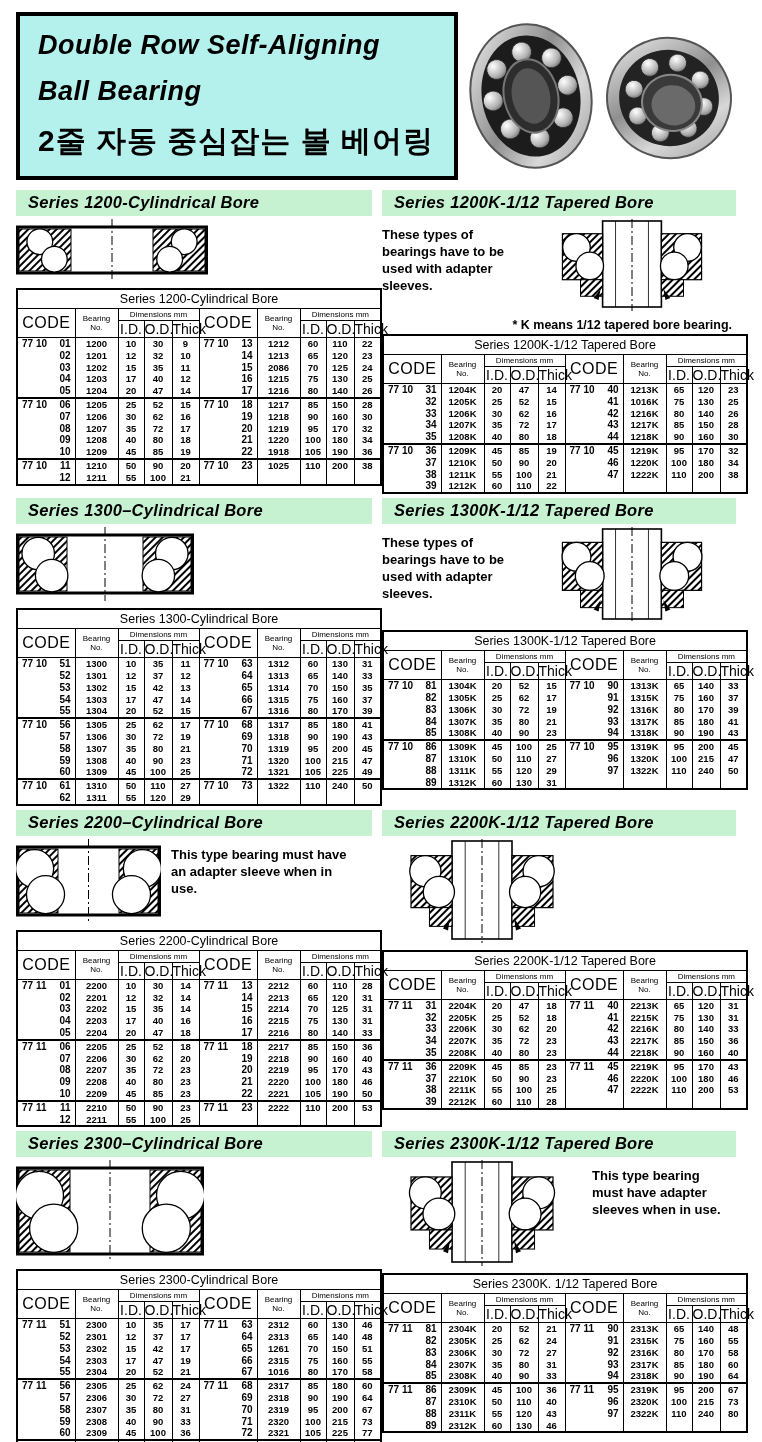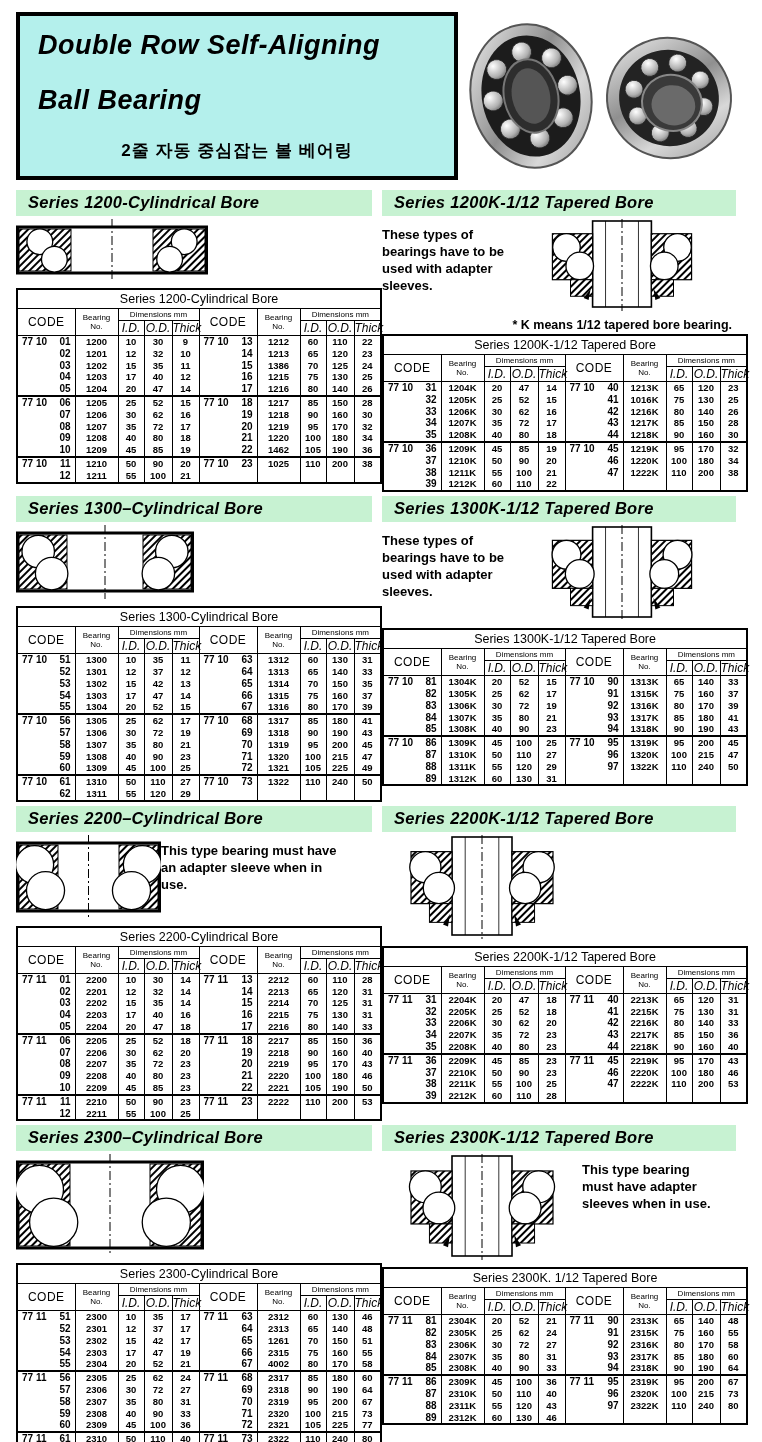--- a/index.html
+++ b/index.html
@@ -3,37 +3,37 @@
 <meta charset="utf-8">
 <style>
   html,body{margin:0;padding:0;background:#e8e8e8;}
   .page{width:762px;height:1442px;background:#fff;font-family:"Liberation Sans",sans-serif;
         color:#000;position:relative;overflow:hidden;box-sizing:border-box;padding:12px 16px;margin:0 auto;}
   
   .header{display:flex;margin-bottom:10px;height:168px;}
   .title-box{background:var(--header-cyan,#b4f0ec);border:4px solid #000;width:442px;box-sizing:border-box;
              padding:14px 18px;display:flex;flex-direction:column;justify-content:space-between;}
   .tl{font-weight:bold;font-style:italic;font-size:27px;letter-spacing:0.5px;}
-  .tl3{font-weight:bold;font-style:normal;font-size:17px;letter-spacing:1px;text-align:center;}
+  .tl3{font-weight:bold;font-style:normal;font-size:30px;letter-spacing:1px;}
   .photos{flex:1;display:flex;align-items:center;justify-content:center;}
   
   .grid{display:grid;grid-template-columns:366px 364px;column-gap:0;row-gap:4px;align-items:start;}
   .sec{box-sizing:border-box;padding-right:10px;}
   .banner{background:var(--banner-green,#c7f2d2);padding:3px 12px 4px;font-weight:bold;font-style:italic;
           font-size:16.5px;margin-bottom:3px;letter-spacing:0.3px;}
-  .sec-body{display:flex;align-items:flex-start;margin:1px 0 3px;}
+  .sec-body{display:flex;align-items:flex-start;gap:10px;margin:1px 0 3px;}
   .note{font-size:13px;font-weight:bold;line-height:1.3;padding-top:8px;}
   .knote{font-size:12.5px;font-weight:bold;text-align:right;margin:0 4px 2px 0;}
   
   table{border-collapse:collapse;width:100%;table-layout:fixed;border:2px solid #000;}
   th{border:1px solid #000;text-align:center;font-weight:normal;padding:0;}
   th.cap{font-size:12.5px;height:18px;font-weight:normal;}
-  th.code-h{font-size:12px;letter-spacing:0.5px;}
+  th.code-h{font-size:16px;letter-spacing:0.5px;}
   th.small-h{font-size:8px;line-height:9px;padding:1px 0;}
-  th.sub-h{font-size:12px;height:13px;font-style:italic;}
+  th.sub-h{font-size:14px;height:13px;}
   tbody td{border-left:1px solid #000;border-right:1px solid #000;border-top:none;border-bottom:none;
            text-align:center;font-size:9.5px;font-weight:bold;height:11.8px;line-height:11.8px;padding:0;}
   tr.grp td{border-top:2px solid #000;}
   tbody td.code{padding:0;}
   .codew{display:flex;justify-content:space-between;align-items:baseline;padding:0 4px;}
   .pfx{font-size:10px;font-weight:bold;}
   .sfx{font-size:10px;font-weight:bold;}
   .diagram{flex:0 0 auto;}
 </style>
 </head>
@@ -209,21 +209,21 @@
               <td>1202</td>
               <td>15</td>
               <td>35</td>
               <td>11</td>
               <td class="code">
                 <div class="codew">
                   <span class="pfx"></span>
                   <span class="sfx">15</span>
                 </div>
               </td>
-              <td>1386</td>
+              <td>2086</td>
               <td>70</td>
               <td>125</td>
               <td>24</td>
             </tr>
             <tr>
               <td class="code">
                 <div class="codew">
                   <span class="pfx"></span>
                   <span class="sfx">04</span>
                 </div>
@@ -363,21 +363,21 @@
               <td>1209</td>
               <td>45</td>
               <td>85</td>
               <td>19</td>
               <td class="code">
                 <div class="codew">
                   <span class="pfx"></span>
                   <span class="sfx">22</span>
                 </div>
               </td>
-              <td>1462</td>
+              <td>1918</td>
               <td>105</td>
               <td>190</td>
               <td>36</td>
             </tr>
             <tr class="grp">
               <td class="code">
                 <div class="codew">
                   <span class="pfx">77 10</span>
                   <span class="sfx">11</span>
                 </div>
@@ -2015,21 +2015,21 @@
               <td>2304</td>
               <td>20</td>
               <td>52</td>
               <td>21</td>
               <td class="code">
                 <div class="codew">
                   <span class="pfx"></span>
                   <span class="sfx">67</span>
                 </div>
               </td>
-              <td>4002</td>
+              <td>1016</td>
               <td>80</td>
               <td>170</td>
               <td>58</td>
             </tr>
             <tr class="grp">
               <td class="code">
                 <div class="codew">
                   <span class="pfx">77 11</span>
                   <span class="sfx">56</span>
                 </div>

